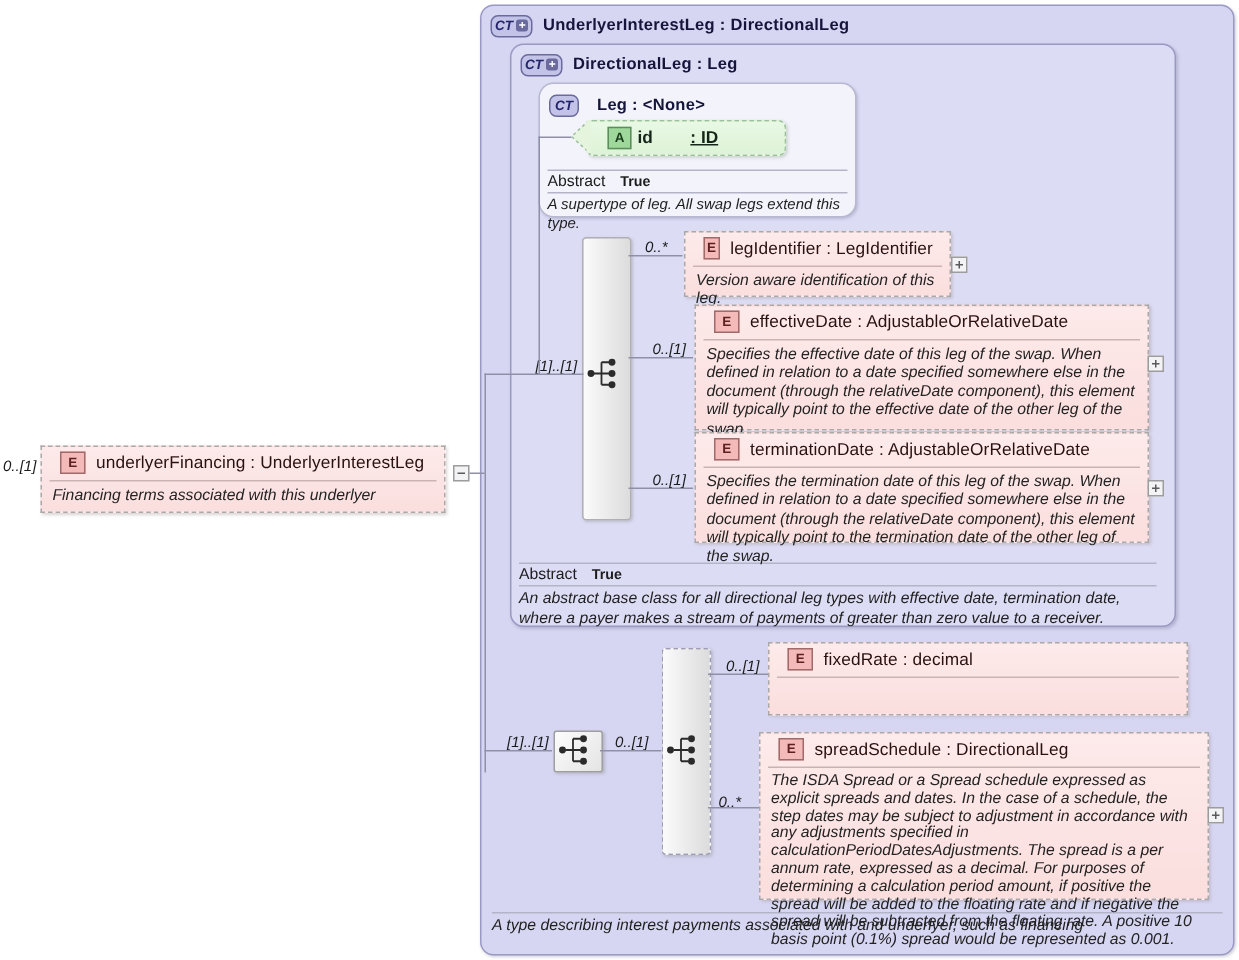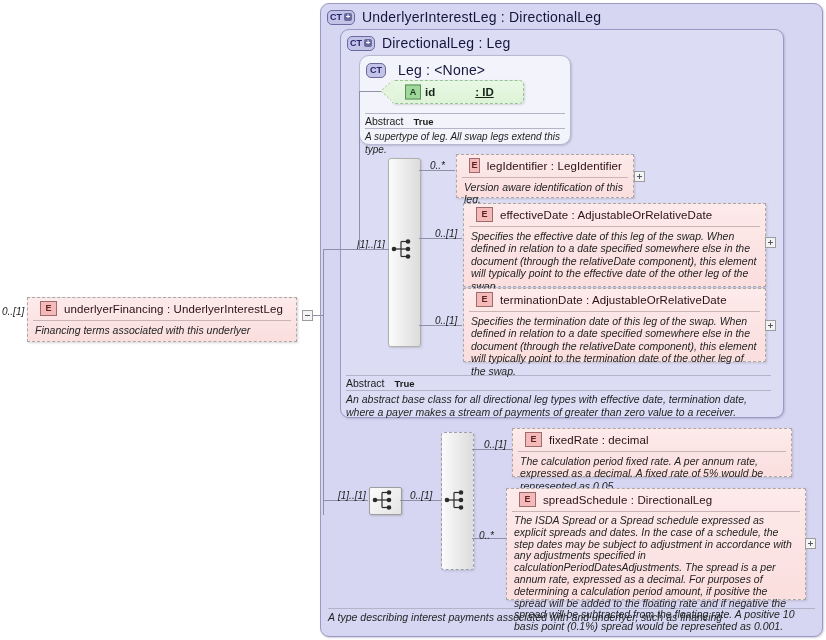--- a/index.html
+++ b/index.html
@@ -47,36 +47,37 @@
     border-radius: 5px;
     background: #c3c3e8;
     color: #24246b;
     font-size: 9px;
     font-weight: bold;
     letter-spacing: 0px;
     height: 13px;
     padding: 0 2px;
     line-height: 1;
     font-family: "Liberation Sans", sans-serif;
+    font-style: italic;
   }
   .badge-ct .plus {
     display: inline-block;
     width: 8px; height: 8px;
     margin-left: 2px;
     border-radius: 2px;
     background: #6a6a9e;
     color: #ffffff;
     font-size: 8px;
     line-height: 8px;
     text-align: center;
     font-weight: bold;
   }
   .ct-title {
-    font-size: 14px;
-    font-weight: normal;
+    font-size: 11px;
+    font-weight: bold;
     color: #15153c;
     white-space: nowrap;
     letter-spacing: 0.2px;
   }
 
   
   .el-box {
     border: 1px dashed #a9a9a9;
     background: linear-gradient(#fdeaea, #fbdede);
     box-shadow: 1px 1px 2px rgba(150,130,130,0.35);
@@ -255,21 +256,21 @@
 
   <div class="abs ct-box level3" style="left:359px; top:55px; width:212px; height:90px;">
     <div class="ct-head" style="gap:12px; padding-top:4px;">
       <span class="badge-ct" style="padding:0 3px;">CT</span>
       <span class="ct-title">Leg        : &lt;None&gt;</span>
     </div>
   </div>
 
   <div class="attr-box" style="left:392px; top:80px; width:130px; height:22px; border-radius:3px 5px 5px 3px;">
     <span class="badge-a">A</span>
-    <div class="attr-inner" style="padding-left:32px; gap:40px;">
+    <div class="attr-inner" style="padding-left:32px; gap:25px;">
       <span class="attr-name">id</span>
       <span class="attr-type">: ID</span>
     </div>
   </div>
 
   <svg class="abs" style="left:380px; top:80px; width:14px; height:22px;" viewBox="0 0 14 22">
     <polygon points="13,0 13,22 1,11" fill="#e4f4dd" stroke="#9bbf9b" stroke-width="1" stroke-dasharray="2,2"></polygon>
     <rect x="11" y="0" width="3" height="22" fill="#e4f4dd" stroke="none"></rect>
   </svg>
 
@@ -382,21 +383,20 @@
 
   <div class="line-h" style="left:472px; top:449px; width:40px;"></div>
   <div class="line-h" style="left:472px; top:538px; width:34px;"></div>
 
   <div class="card" style="left:484px; top:439px;">0..[1]</div>
   <div class="abs el-box" style="left:512px; top:428px; width:280px; height:49px;">
     <div class="el-head">
       <span class="badge-e">E</span>
       <span class="el-title">fixedRate : decimal</span>
     </div>
-    <div class="el-desc">The calculation period fixed rate. A per annum rate, expressed as a decimal. A fixed rate of 5% would be represented as 0.05.</div>
   </div>
 
   <div class="card" style="left:479px; top:530px;">0..*</div>
   <div class="abs el-box" style="left:506px; top:488px; width:300px; height:112px;">
     <div class="el-head">
       <span class="badge-e">E</span>
       <span class="el-title">spreadSchedule : DirectionalLeg</span>
     </div>
     <div class="el-desc" style="line-height:11.8px;">The ISDA Spread or a Spread schedule expressed as explicit spreads and dates. In the case of a schedule, the step dates may be subject to adjustment in accordance with any adjustments specified in calculationPeriodDatesAdjustments. The spread is a per annum rate, expressed as a decimal. For purposes of determining a calculation period amount, if positive the spread will be added to the floating rate and if negative the spread will be subtracted from the floating rate. A positive 10 basis point (0.1%) spread would be represented as 0.001.</div>
   </div>

